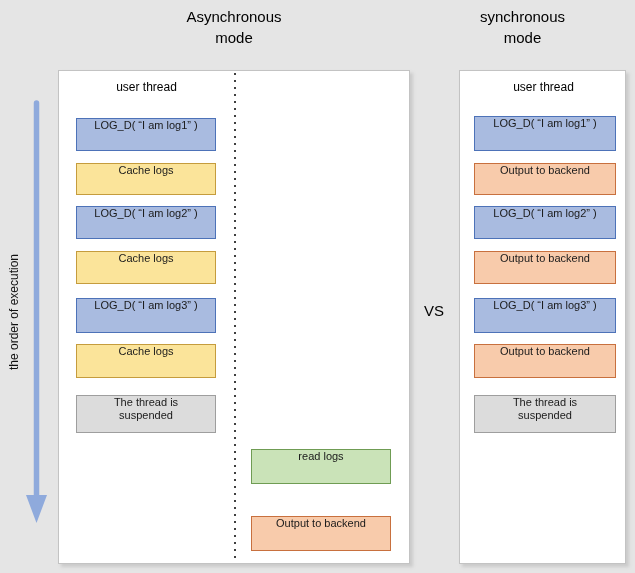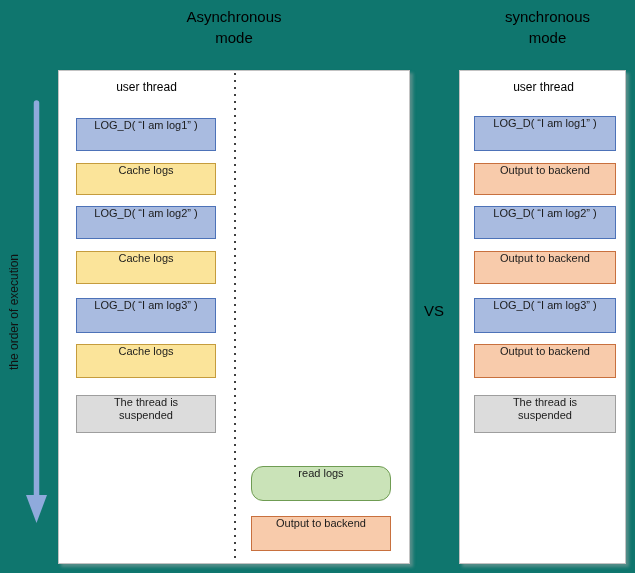--- a/index.html
+++ b/index.html
@@ -1,25 +1,25 @@
 <!DOCTYPE html>
 <html><head>
 <meta charset="utf-8">
 <style>
   html,body{margin:0;padding:0;background:#fff;}
   .canvas{
-    position:relative;width:635px;height:573px;background:#0f766e;
+    position:relative;width:635px;height:573px;background:#e5e5e5;
     font-family:"Liberation Sans",sans-serif;color:#1a1a1a;overflow:hidden;
   }
   .mode-title{
     position:absolute;top:6px;text-align:center;white-space:pre-line;
     font-size:15px;line-height:21px;color:#000;
   }
   .mode-title.async{left:58px;width:352px;}
-  .mode-title.sync{left:464px;width:167px;}
+  .mode-title.sync{left:439px;width:167px;}
   .panel{
     position:absolute;top:70px;height:494px;background:#fff;box-sizing:border-box;
     border:1px solid #c3c3c3;box-shadow:3px 3px 3px rgba(170,170,170,0.45);
   }
   .panel.async{left:58px;width:352px;}
   .panel.sync{left:459px;width:167px;}
   .col-header{
     position:absolute;top:9px;text-align:center;font-size:12px;color:#000;
   }
   .divider{
@@ -67,21 +67,21 @@
         <div class="box" style="top: 47px; height: 33px; background: rgb(169, 187, 224); border-color: rgb(77, 114, 184);"><span>LOG_D( “I am log1” )</span></div>
         <div class="box" style="top: 92px; height: 32px; background: rgb(251, 228, 154); border-color: rgb(197, 156, 61);"><span>Cache logs</span></div>
         <div class="box" style="top: 135px; height: 33px; background: rgb(169, 187, 224); border-color: rgb(77, 114, 184);"><span>LOG_D( “I am log2” )</span></div>
         <div class="box" style="top: 180px; height: 33px; background: rgb(251, 228, 154); border-color: rgb(197, 156, 61);"><span>Cache logs</span></div>
         <div class="box" style="top: 227px; height: 35px; background: rgb(169, 187, 224); border-color: rgb(77, 114, 184);"><span>LOG_D( “I am log3” )</span></div>
         <div class="box" style="top: 273px; height: 34px; background: rgb(251, 228, 154); border-color: rgb(197, 156, 61);"><span>Cache logs</span></div>
         <div class="box" style="top: 324px; height: 38px; background: rgb(220, 220, 220); border-color: rgb(158, 158, 158);"><span>The thread is
 suspended</span></div>
       </div>
     <div class="box-col" style="left:192px;width:140px;">
-        <div class="box" style="top: 395px; height: 35px; background: rgb(202, 227, 184); border-color: rgb(111, 156, 83); border-radius: 12px;"><span>read logs</span></div>
+        <div class="box" style="top: 378px; height: 35px; background: rgb(202, 227, 184); border-color: rgb(111, 156, 83);"><span>read logs</span></div>
         <div class="box" style="top: 445px; height: 35px; background: rgb(248, 203, 171); border-color: rgb(200, 112, 62);"><span>Output to backend</span></div>
       </div>
   </div>
 
   <div class="vs">VS</div>
 
   <div class="panel sync">
     <div class="col-header" style="left:0;width:167px;">user thread</div>
     <div class="box-col" style="left:14px;width:142px;">
         <div class="box" style="top: 45px; height: 35px; background: rgb(169, 187, 224); border-color: rgb(77, 114, 184);"><span>LOG_D( “I am log1” )</span></div>

